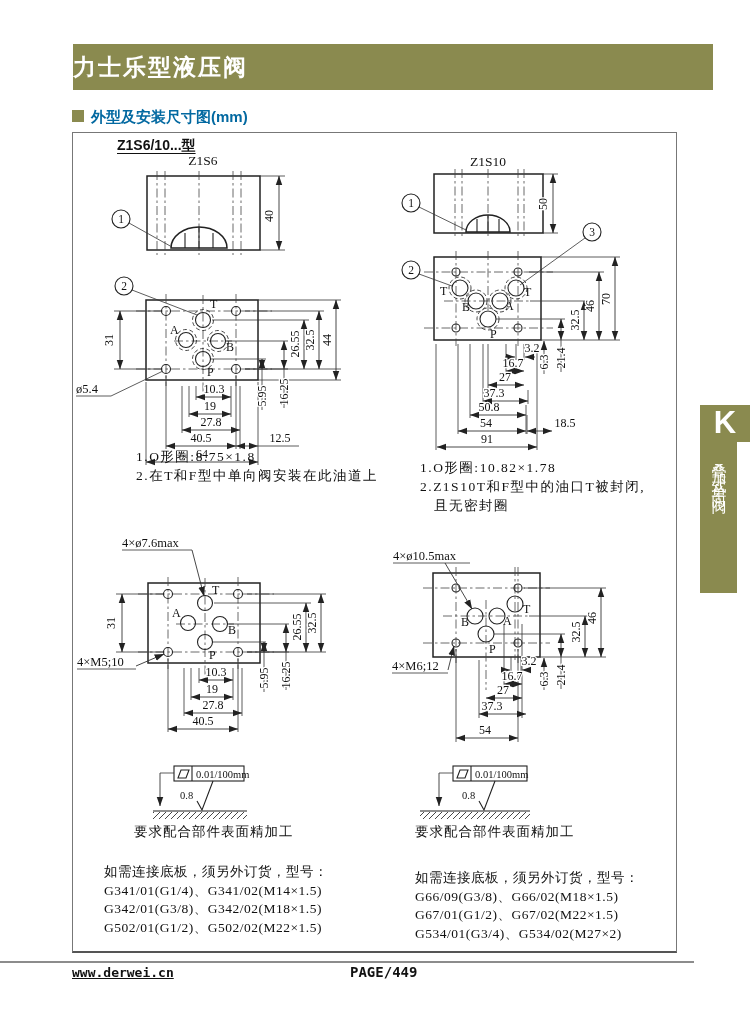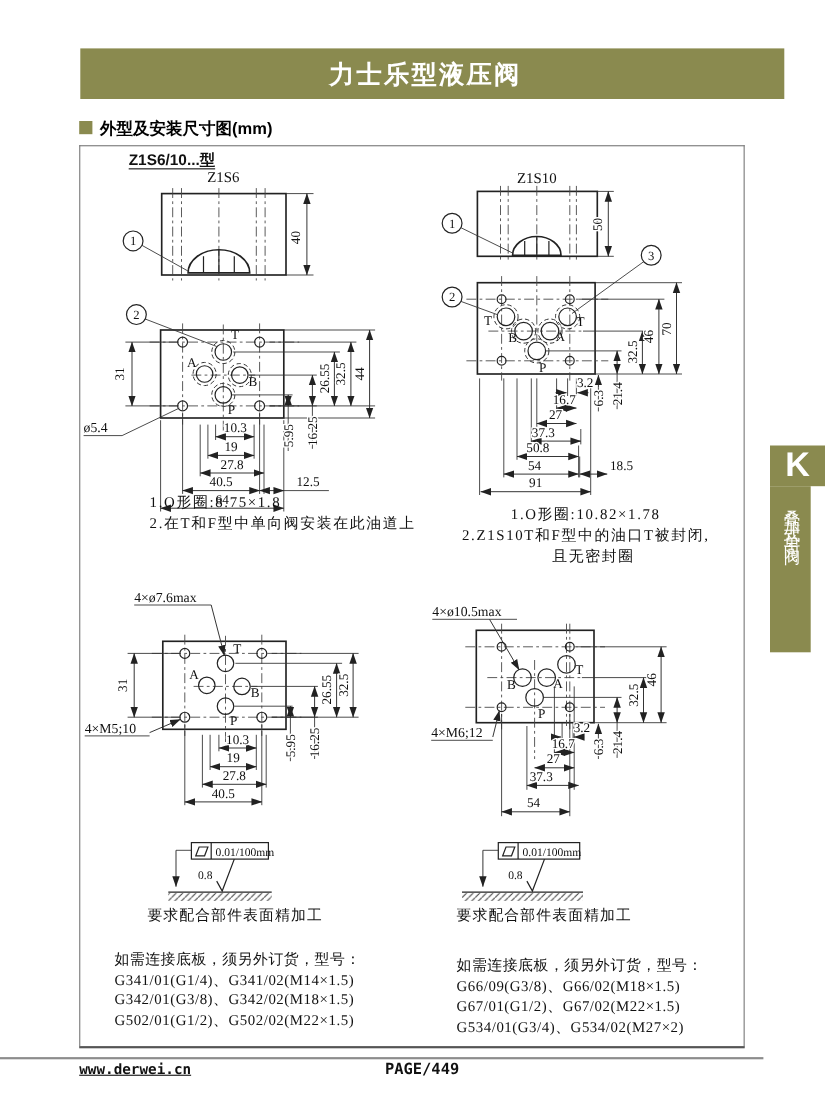--- a/index.html
+++ b/index.html
@@ -1,22 +1,22 @@
 <!DOCTYPE html>
 <html><head>
 <meta charset="utf-8">
 <style>
   html,body{margin:0;padding:0;background:#fff;}
   .page{position:relative;width:750px;height:1018px;background:#fff;overflow:hidden;
         font-family:"Liberation Serif",serif;color:#111;}
   .header-bar{position:absolute;left:73px;top:44px;width:640px;height:46px;background:#8a8a4f;
         color:#fff;font-family:"Liberation Sans",sans-serif;font-size:23px;font-weight:bold;
-        line-height:46px;text-align:center;padding-right:13px;box-sizing:border-box;letter-spacing:2px;}
+        line-height:46px;text-align:left;padding-right:13px;box-sizing:border-box;letter-spacing:2px;}
   .section-title{position:absolute;left:72px;top:108px;font-family:"Liberation Sans",sans-serif;
-        font-size:15px;font-weight:bold;color:#000000;}
+        font-size:15px;font-weight:bold;color:#0369a1;}
   .bullet{display:inline-block;width:12px;height:12px;background:#8a8a4f;margin-right:7px;}
   .main-box{position:absolute;left:72px;top:132px;width:605px;height:821px;border:1px solid #777;
         border-bottom:2px solid #555;box-sizing:border-box;background:#fff;}
   .box-title{position:absolute;left:87px;top:137px;font-family:"Liberation Sans",sans-serif;
         font-size:14px;font-weight:bold;text-decoration:underline;text-underline-offset:3px;margin-left:30px;}
   svg.drawings{position:absolute;left:0;top:0;}
   .note{position:absolute;font-size:13.5px;letter-spacing:1.5px;line-height:19px;white-space:nowrap;}
   .note .indent{padding-left:14px;}
   .order{position:absolute;font-size:13.5px;letter-spacing:0.5px;line-height:18.5px;white-space:nowrap;}
   .caption{position:absolute;font-size:13.5px;letter-spacing:1px;white-space:nowrap;}
@@ -357,21 +357,21 @@
     <span class="bullet"></span><span>外型及安装尺寸图(mm)</span>
   </div>
 
   <div class="box-title">Z1S6/10...型</div>
 
   <div class="note" style="left:136px;top:447px;">
     <div>1.O形圈:8.75×1.8</div>
     <div>2.在T和F型中单向阀安装在此油道上</div>
   </div>
 
-  <div class="note" style="left:420px;top:458px;text-align:center;">
+  <div class="note" style="left:420px;top:458px;">
     <div>1.O形圈:10.82×1.78</div>
     <div>2.Z1S10T和F型中的油口T被封闭,</div>
     <div class="indent">且无密封圈</div>
   </div>
 
   <div class="caption" style="left:134px;top:823px;">要求配合部件表面精加工</div>
   <div class="caption" style="left:415px;top:823px;">要求配合部件表面精加工</div>
 
   <div class="order" style="left:104px;top:863px;">
     <div>如需连接底板，须另外订货，型号：</div>

